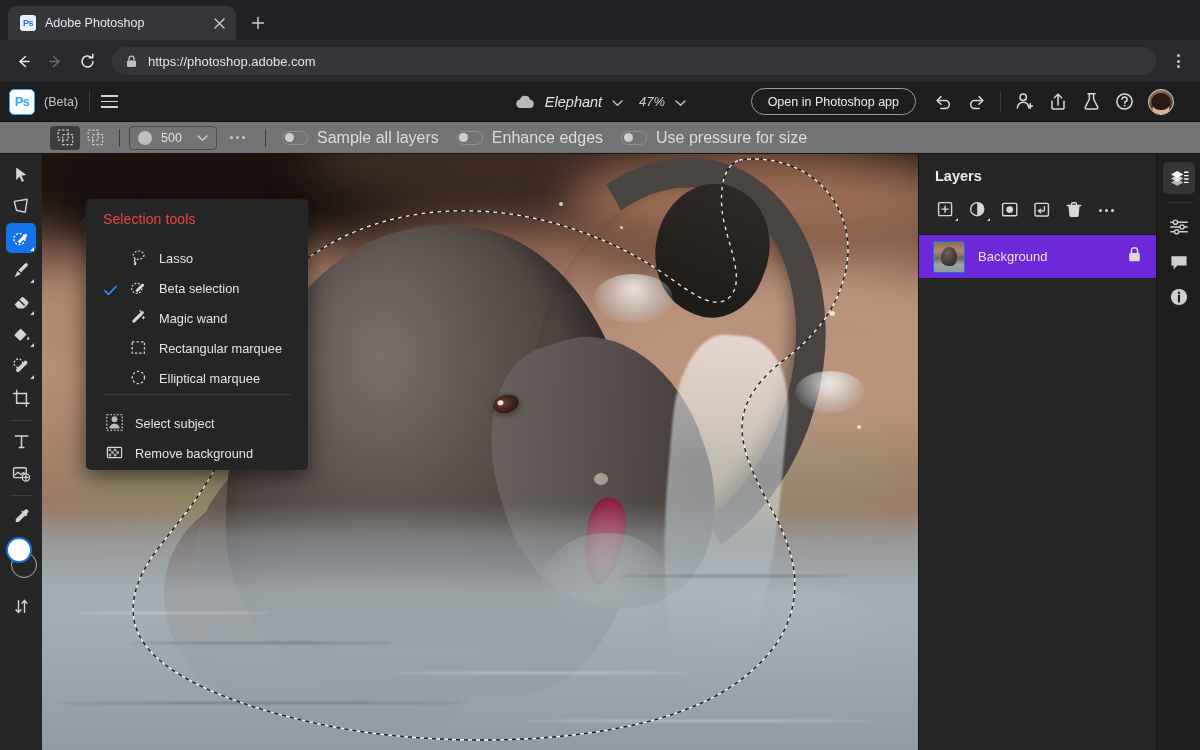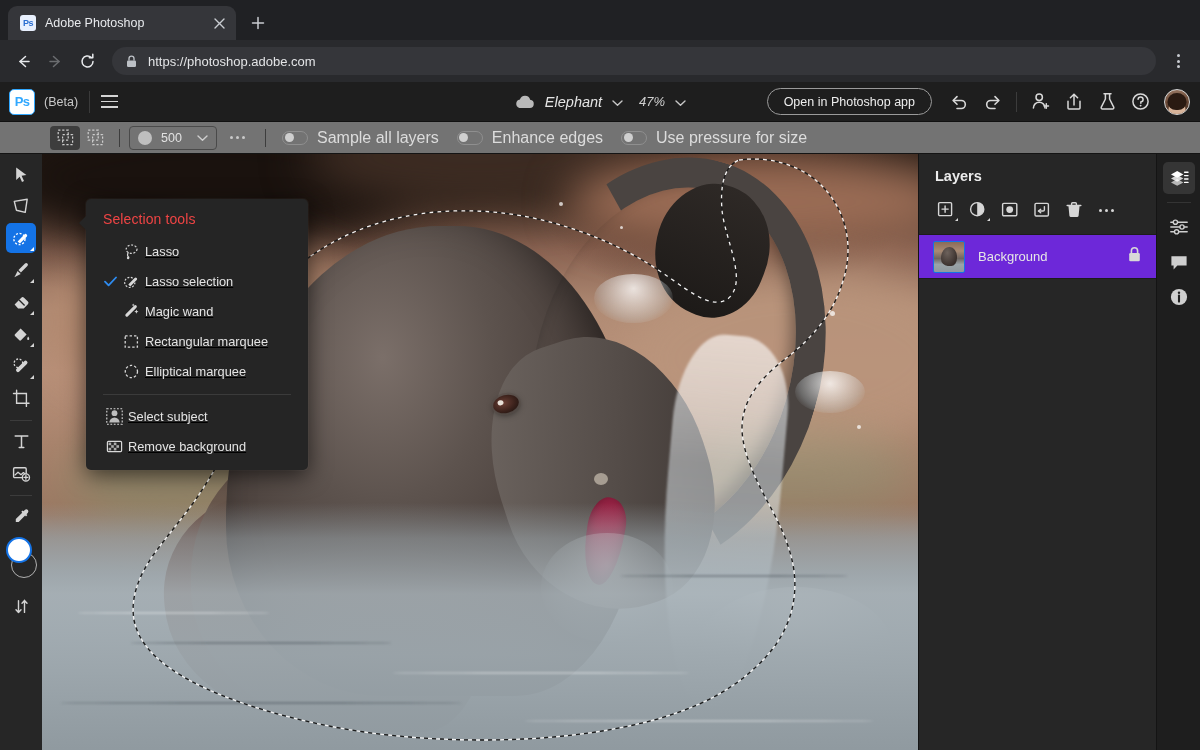--- a/index.html
+++ b/index.html
@@ -104,21 +104,21 @@
     display: flex; align-items: center; justify-content: center; gap: 10px;
     pointer-events: none;
   }
   .doc-center > * { pointer-events: auto; font-style: italic; }
   .doc-name { color: #e4e4e4; font-size: 14.5px; }
   .doc-zoom { color: #cfcfcf; font-size: 13px; }
   .caret { display: inline-block; }
 
   .ps-header-right {
     margin-left: auto; display: flex; align-items: center;
-    gap: 3px; padding-right: 10px;
+    gap: 3px; padding-right: 26px;
   }
   .open-app-btn {
     height: 27px; padding: 0 16px;
     border: 1px solid #9a9a9a; border-radius: 14px;
     color: #ededed; font-size: 12.5px;
     display: flex; align-items: center; cursor: pointer;
     background: transparent; white-space: nowrap;
     margin-right: 9px;
   }
   .hdr-icon {
@@ -376,24 +376,23 @@
     width: 0; height: 0;
     border-top: 8px solid transparent;
     border-bottom: 8px solid transparent;
     border-right: 8px solid #252525;
   }
   .flyout-title {
     color: #ef4444; font-size: 14px; font-weight: normal;
     padding: 2px 0 9px 17px; letter-spacing: 0.1px;
   }
   .flyout-item {
-    height: 30px; display: flex; align-items: center;
-    padding-left: 17px; gap: 3px; cursor: pointer;
+    height: 30px; display: flex; align-items: flex-end;
+    padding-left: 17px; gap: 10px; cursor: pointer;
     position: relative;
-    text-decoration: underline;
   }
   .fi-check {
     width: 14px; flex: 0 0 auto; color: #2e8bef;
     display: flex; align-items: center; justify-content: center;
   }
   .fi-icon {
     width: 22px; flex: 0 0 auto; color: #d8d8d8;
     display: flex; align-items: center; justify-content: center;
   }
   .fi-label { color: #e4e4e4; font-size: 12.8px; }
@@ -846,21 +845,21 @@
           <svg width="13" height="11" viewBox="0 0 13 11">
               <path d="M1 5.6 L4.6 9.4 L12 1.5" stroke="currentColor" stroke-width="1.8" fill="none" stroke-linecap="round" stroke-linejoin="round"></path>
             </svg>
         </span>
         <span class="fi-icon">
           <svg width="17" height="17" viewBox="0 0 17 17">
             <circle cx="6.8" cy="9.4" r="5.1" fill="none" stroke="currentColor" stroke-width="1.2" stroke-dasharray="1.9 1.6"></circle>
             <path d="M5.3 11.5 L11.6 5 a1.45 1.45 0 0 1 2.1 2.1 L7.3 13.6 z" fill="currentColor"></path>
           </svg>
         </span>
-        <span class="fi-label">Lasso selection</span>
+        <span class="fi-label">Beta selection</span>
       </div>
 
       <div class="flyout-item">
         <span class="fi-check"></span>
         <span class="fi-icon">
           <svg width="17" height="17" viewBox="0 0 17 17">
             <path d="M13.4 2.6 a1.5 1.5 0 0 0 -2.1 0 L2.6 11.3 a1.5 1.5 0 0 0 2.1 2.1 L13.4 4.7 a1.5 1.5 0 0 0 0 -2.1 z" fill="currentColor"></path>
             <path d="M13.4 6.6 l0.6 1.5 1.5 0.6 -1.5 0.6 -0.6 1.5 -0.6 -1.5 -1.5 -0.6 1.5 -0.6 z" fill="currentColor"></path>
             <path d="M10.2 0.6 l0.4 1 1 0.4 -1 0.4 -0.4 1 -0.4 -1 -1 -0.4 1 -0.4 z" fill="currentColor"></path>
           </svg>

